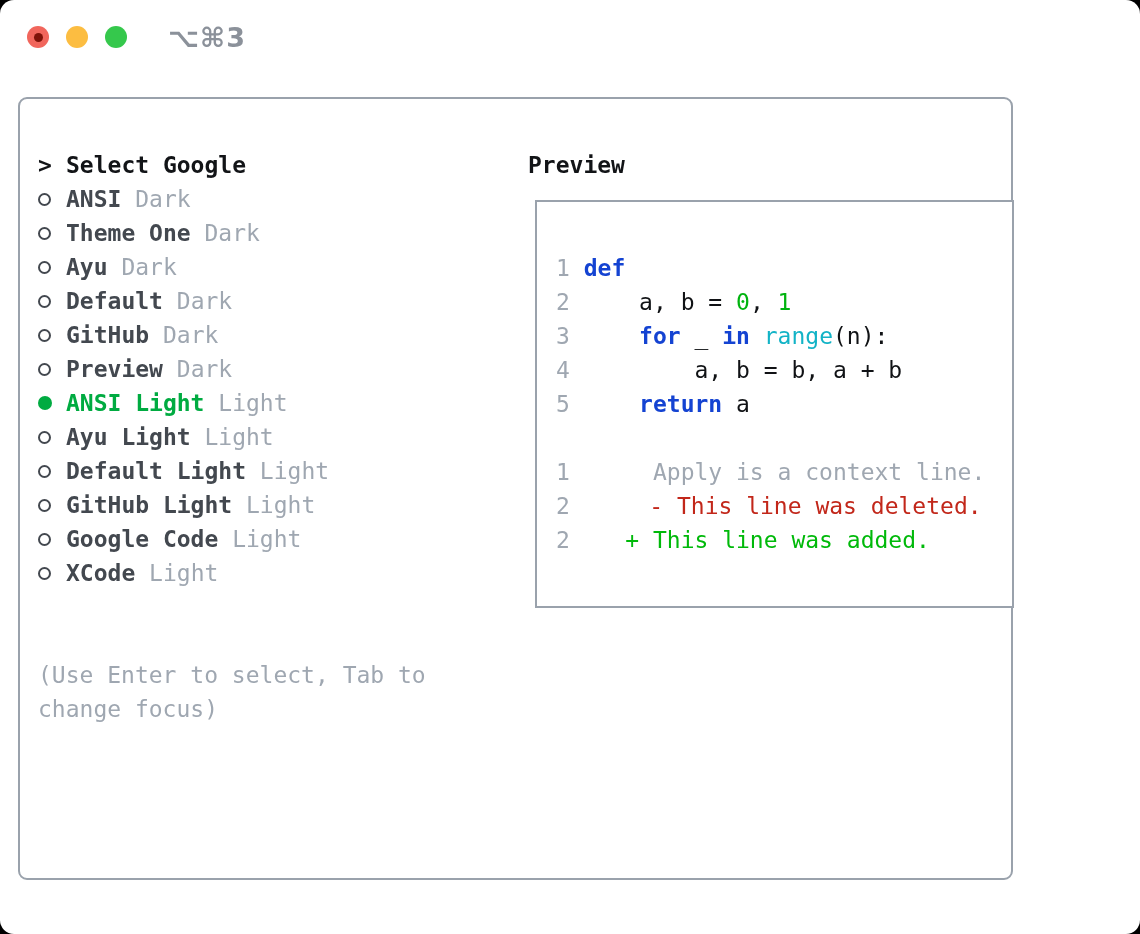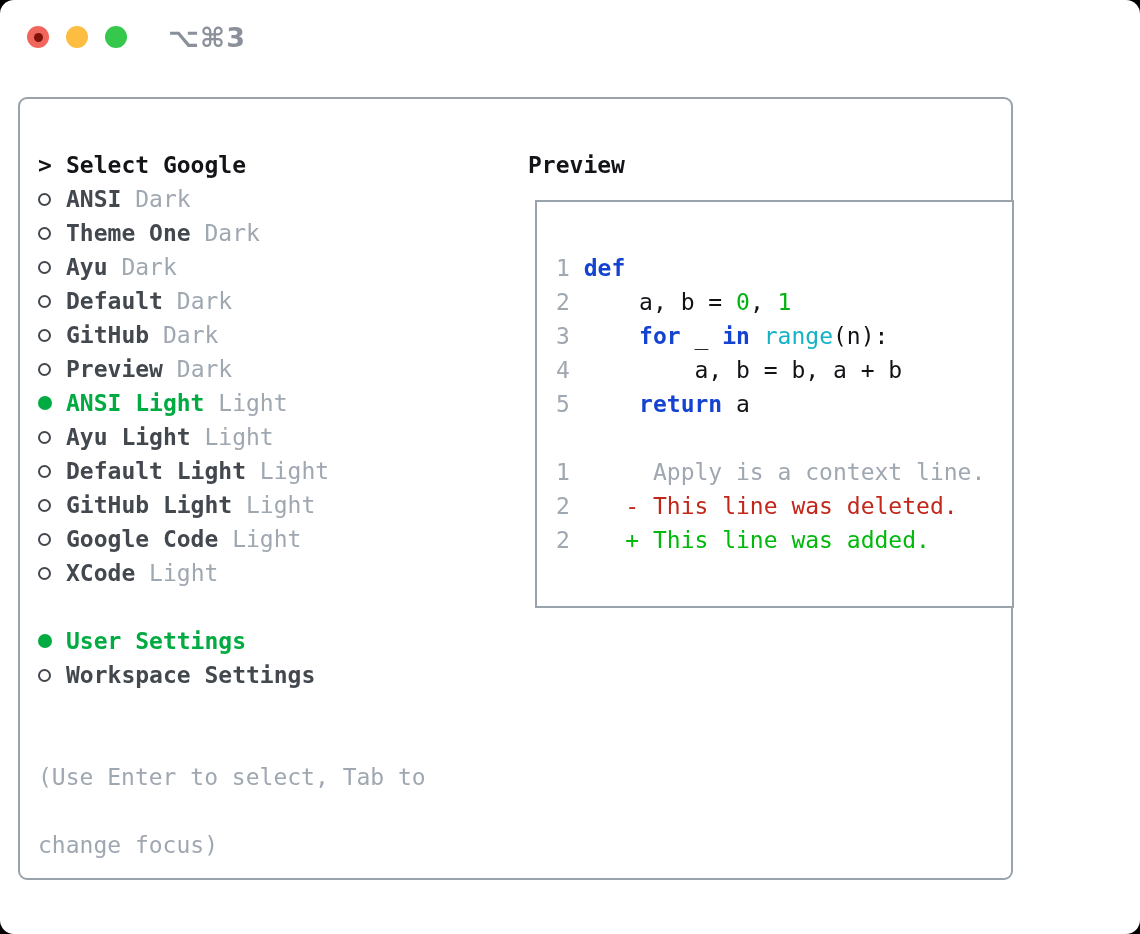--- a/index.html
+++ b/index.html
@@ -39,37 +39,37 @@
   .row{height:34px;display:flex;align-items:center;white-space:pre;}
   .marker{width:28px;display:inline-flex;align-items:center;flex:0 0 auto;}
   .prompt{font-weight:bold;color:var(--heading-fg);}
   .heading{font-weight:bold;color:var(--heading-fg);}
   .heading2{color:var(--heading-fg);}
   .ring{width:13px;height:13px;border:2px solid var(--item-fg);border-radius:50%;box-sizing:border-box;}
   .dot{width:14px;height:14px;border-radius:50%;background:var(--selection-green);}
   .iname{color:var(--item-fg);font-weight:bold;}
   .row.selected .iname{color:var(--selection-green);}
   .ivariant{color:var(--muted);margin-left:1ch;}
-  .help-line{color:var(--muted);margin-top:34px;}
+  .help-line{color:var(--muted);}
   
   .right-col{position:absolute;left:508px;top:49px;}
   .preview-box{
     margin-left:7px;margin-top:18px;width:479px;height:408px;
     border:2px solid var(--border-gray);box-sizing:border-box;
     padding:15px 0 0 19px;overflow:hidden;background:#fff;
   }
   .pline{height:34px;display:flex;align-items:center;white-space:pre;}
   .seg{white-space:pre;}
   .seg.num{color:var(--muted);}
   .seg.ctx{color:var(--muted);}
   .seg.fg{color:var(--code-fg);}
   .seg.kw{color:var(--keyword-blue);font-weight:bold;}
   .seg.fn{color:var(--function-cyan);}
   .seg.lit{color:var(--literal-green);}
-  .seg.del{color:var(--diff-red);}
+  .seg.del{color:var(--diff-red);margin-left:24px;}
   .seg.add{color:var(--diff-green);}
 </style>
 </head>
 <body>
 
 <div class="screen">
 
   <div class="titlebar">
     <span class="light red">
       <span class="reddot"></span>
@@ -98,24 +98,20 @@
           <div class="row"><span class="marker"><span class="ring"></span></span><span class="iname">Ayu Light</span><span class="ivariant">Light</span></div>
           <div class="row"><span class="marker"><span class="ring"></span></span><span class="iname">Default Light</span><span class="ivariant">Light</span></div>
           <div class="row"><span class="marker"><span class="ring"></span></span><span class="iname">GitHub Light</span><span class="ivariant">Light</span></div>
           <div class="row"><span class="marker"><span class="ring"></span></span><span class="iname">Google Code</span><span class="ivariant">Light</span></div>
           <div class="row"><span class="marker"><span class="ring"></span></span><span class="iname">XCode</span><span class="ivariant">Light</span></div>
         </div>
 
       <div class="row"></div>
 
 
-      <div id="apply-items">
-          <div class="row selected"><span class="marker"><span class="dot"></span></span><span class="iname">User Settings</span></div>
-          <div class="row"><span class="marker"><span class="ring"></span></span><span class="iname">Workspace Settings</span></div>
-        </div>
 
       <div class="row"></div>
 
       <div>
         <div class="row help-line">(Use Enter to select, Tab to</div>
         <div class="row help-line">change focus)</div>
       </div>
     </div>
 
     <div class="right-col">

